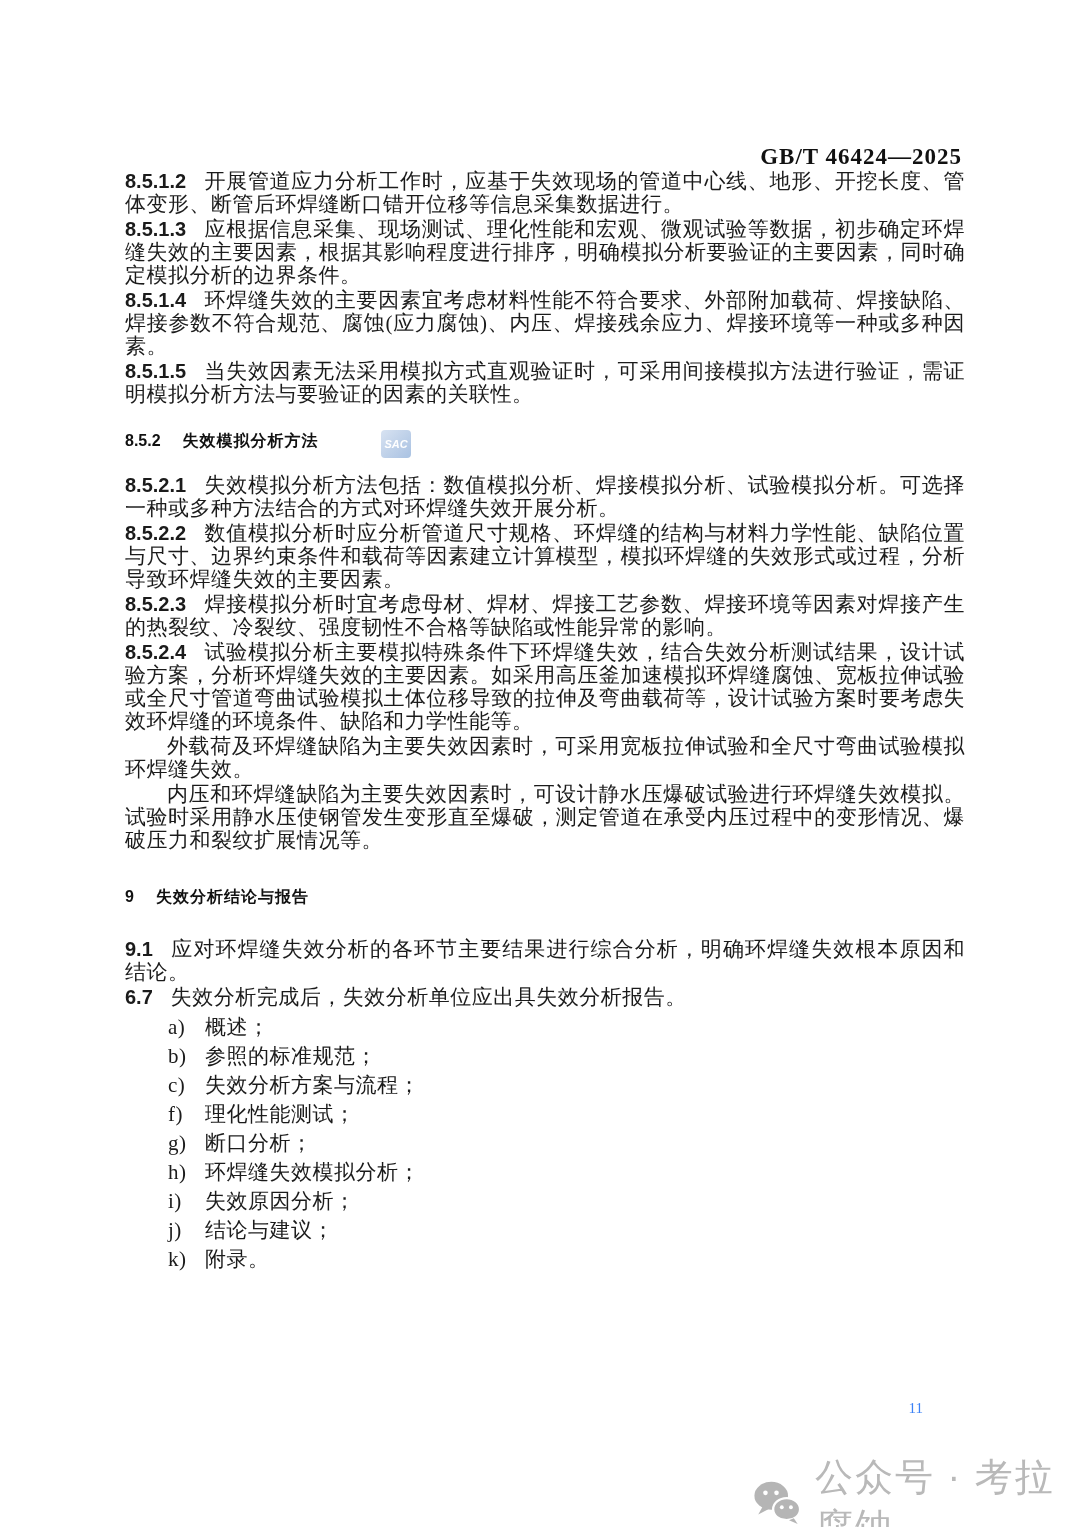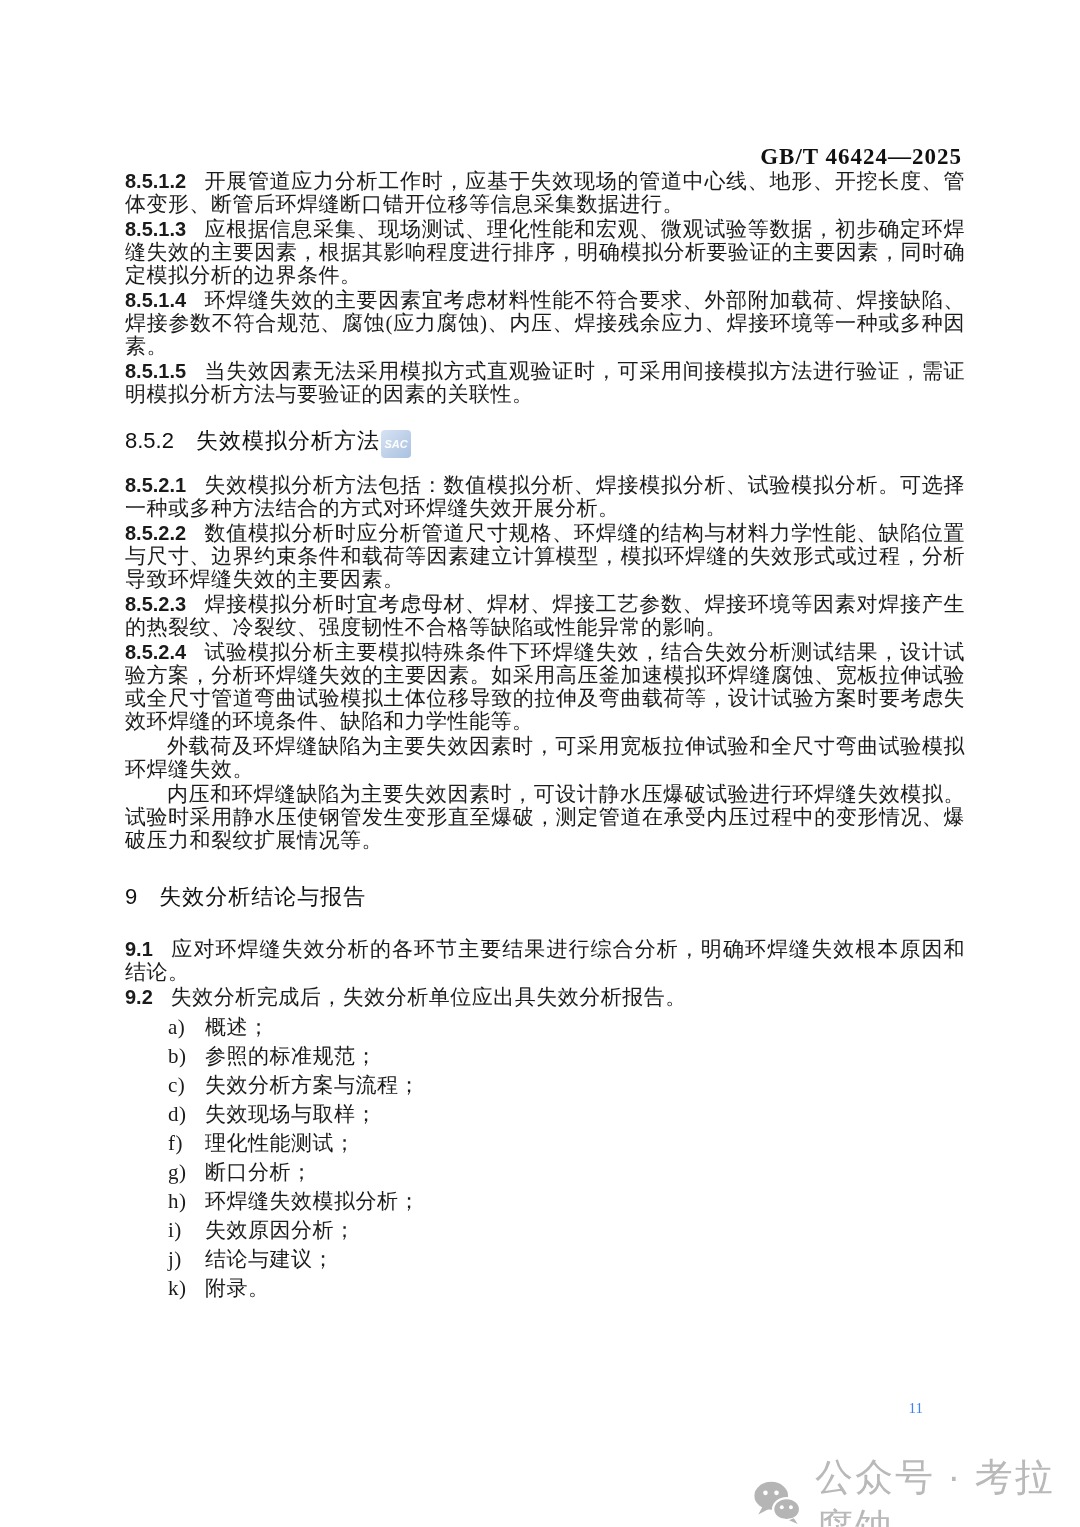--- a/index.html
+++ b/index.html
@@ -36,22 +36,22 @@
     font-family:"Liberation Sans","DejaVu Sans",sans-serif;
     font-weight:700;
     font-size:20px;
     margin-right:18px;
     letter-spacing:0;
     white-space:nowrap;
   }
   .heading{
     margin:20px 0 18px 0;
     font-family:"Liberation Sans","DejaVu Sans",sans-serif;
-    font-weight:400;
-    font-size:22px;
+    font-weight:700;
+    font-size:16px;
     line-height:30px;
     color:#111;
     letter-spacing:1px;
   }
   .heading .hnum{margin-right:22px;letter-spacing:0;}
   .heading-major{margin:30px 0 26px 0;}
   .plain{
     text-indent:2em;
   }
   .report-list{
@@ -136,28 +136,27 @@
     <p class="clause"><span class="cnum">8.5.2.4</span><span>试验模拟分析主要模拟特殊条件下环焊缝失效，结合失效分析测试结果，设计试验方案，分析环焊缝失效的主要因素。如采用高压釜加速模拟环焊缝腐蚀、宽板拉伸试验或全尺寸管道弯曲试验模拟土体位移导致的拉伸及弯曲载荷等，设计试验方案时要考虑失效环焊缝的环境条件、缺陷和力学性能等。</span></p>
 
     <p class="clause plain">外载荷及环焊缝缺陷为主要失效因素时，可采用宽板拉伸试验和全尺寸弯曲试验模拟环焊缝失效。</p>
 
     <p class="clause plain">内压和环焊缝缺陷为主要失效因素时，可设计静水压爆破试验进行环焊缝失效模拟。试验时采用静水压使钢管发生变形直至爆破，测定管道在承受内压过程中的变形情况、爆破压力和裂纹扩展情况等。</p>
 
     <h3 class="heading heading-major"><span class="hnum">9</span><span>失效分析结论与报告</span></h3>
 
     <p class="clause"><span class="cnum">9.1</span><span>应对环焊缝失效分析的各环节主要结果进行综合分析，明确环焊缝失效根本原因和结论。</span></p>
 
-    <p class="clause"><span class="cnum">9.2</span><span>失效分析完成后，失效分析单位应出具失效分析报告。</span></p>
+    <p class="clause"><span class="cnum">6.7</span><span>失效分析完成后，失效分析单位应出具失效分析报告。</span></p>
 
 
     <ul class="report-list">
       <li><span class="li-label">a)</span><span>概述；</span></li>
       <li><span class="li-label">b)</span><span>参照的标准规范；</span></li>
       <li><span class="li-label">c)</span><span>失效分析方案与流程；</span></li>
-      <li><span class="li-label">d)</span><span>失效现场与取样；</span></li>
       <li><span class="li-label">f)</span><span>理化性能测试；</span></li>
       <li><span class="li-label">g)</span><span>断口分析；</span></li>
       <li><span class="li-label">h)</span><span>环焊缝失效模拟分析；</span></li>
       <li><span class="li-label">i)</span><span>失效原因分析；</span></li>
       <li><span class="li-label">j)</span><span>结论与建议；</span></li>
       <li><span class="li-label">k)</span><span>附录。</span></li>
     </ul>
 
   </div>
 

